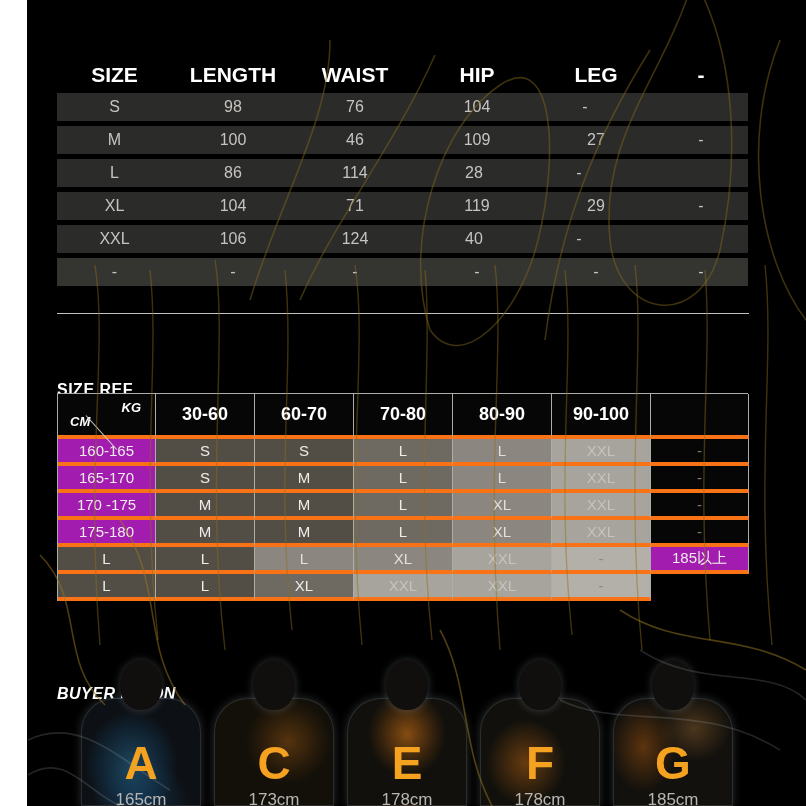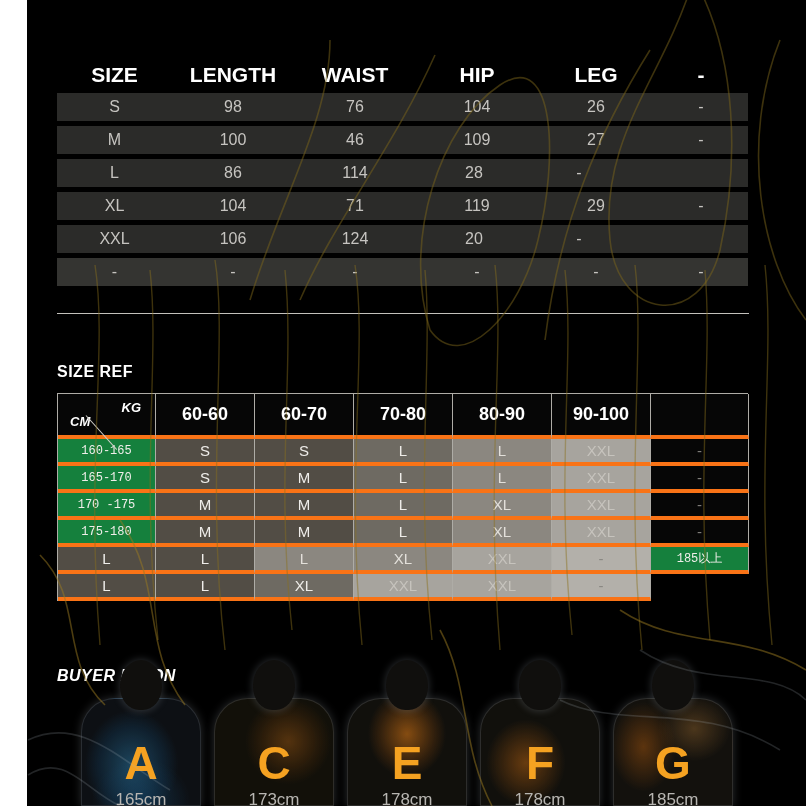--- a/index.html
+++ b/index.html
@@ -12,32 +12,32 @@
   .size-table{position:absolute;left:57px;top:60px;width:691px;z-index:4;}
   .st-header{display:flex;height:30px;line-height:30px;font-weight:bold;font-size:21px;color:#fff;margin-bottom:3px;}
   .st-row{display:flex;height:28px;line-height:28px;font-size:16px;color:#c6c4c0;background:#2b2b29;margin-bottom:5px;}
   .st-row.last{background:#343431;}
   .st-cell{text-align:center;}
   .c0{width:115px}.c1{width:122px}.c2{width:122px}.c3{width:122px}.c4{width:116px}.c5{width:94px}
 
   .divider-line{position:absolute;left:57px;top:313px;width:692px;height:1px;background:#d8d6d0;opacity:.9;z-index:4;}
 
   
-  .section-title{position:absolute;left:57px;color:#fff;font-weight:bold;font-size:16px;letter-spacing:.5px;z-index:4;}
+  .section-title{position:absolute;left:57px;color:#fff;font-weight:bold;font-size:16px;letter-spacing:.5px;z-index:4;margin-top:18px;}
   .ref-title{top:363px;}
   .fit-title{top:667px;font-style:italic;}
 
   .ref-table{position:absolute;left:57px;top:393px;width:691px;z-index:4;
     display:grid;grid-template-columns:98px 99px 99px 99px 99px 99px 98px;
     grid-template-rows:45px repeat(6,27px);
     border-left:1px solid #aeaca6;border-top:1px solid #aeaca6;box-sizing:border-box;}
   .ref-cell{border-right:1px solid #aeaca6;border-bottom:4px solid #f97316;
     display:flex;align-items:center;justify-content:center;font-size:15px;box-sizing:border-box;}
   .ref-head{background:#060606;color:#fff;font-weight:bold;font-size:18px;}
-  .ref-label{background:#15803d;color:#f0eeea;font-size:12px;font-family:Liberation Mono, monospace;}
+  .ref-label{background:#a21caf;color:#f0eeea;font-size:15px;}
   .tone-0{background:#060606;color:#7e7c78;}
   .tone-1{background:#524d45;color:#efedea;}
   .tone-2{background:#6e6a62;color:#eeece8;}
   .tone-3{background:#8b8780;color:#e3e0da;}
   .tone-4{background:#a7a49e;color:#c6c3bd;}
   .tone-5{background:#b3b0aa;color:#8a8883;}
   .corner{position:relative;background:#060606;color:#fff;}
   .corner .kg{position:absolute;top:6px;right:14px;font-style:italic;font-weight:bold;font-size:13px;}
   .corner .cm{position:absolute;bottom:6px;left:12px;font-style:italic;font-weight:bold;font-size:13px;}
   .corner .diag{position:absolute;left:28px;top:21px;width:46px;height:1px;background:#cfcdc7;transform:rotate(48deg);transform-origin:left center;}
@@ -111,21 +111,20 @@
         <div class="st-cell c3">HIP</div>
         <div class="st-cell c4">LEG</div>
         <div class="st-cell c5">-</div>
       </div>
     <div id="st-body">
         <div class="st-row">
           <div class="st-cell c0">S</div>
           <div class="st-cell c1">98</div>
           <div class="st-cell c2">76</div>
           <div class="st-cell c3">104</div>
-          <div class="st-cell c4">26</div>
           <div class="st-cell c5">-</div>
         </div>
         <div class="st-row">
           <div class="st-cell c0">M</div>
           <div class="st-cell c1">100</div>
           <div class="st-cell c2">46</div>
           <div class="st-cell c3">109</div>
           <div class="st-cell c4">27</div>
           <div class="st-cell c5">-</div>
         </div>
@@ -141,21 +140,21 @@
           <div class="st-cell c1">104</div>
           <div class="st-cell c2">71</div>
           <div class="st-cell c3">119</div>
           <div class="st-cell c4">29</div>
           <div class="st-cell c5">-</div>
         </div>
         <div class="st-row">
           <div class="st-cell c0">XXL</div>
           <div class="st-cell c1">106</div>
           <div class="st-cell c3">124</div>
-          <div class="st-cell c4">20</div>
+          <div class="st-cell c4">40</div>
           <div class="st-cell c5">-</div>
         </div>
         <div class="st-row last">
           <div class="st-cell c0">-</div>
           <div class="st-cell c1">-</div>
           <div class="st-cell c2">-</div>
           <div class="st-cell c3">-</div>
           <div class="st-cell c4">-</div>
           <div class="st-cell c5">-</div>
         </div>
@@ -165,21 +164,21 @@
   <div class="divider-line"></div>
 
   <div class="section-title ref-title">SIZE REF</div>
 
   <div class="ref-table" id="ref-table">
       <div class="ref-cell corner">
         <span class="kg">KG</span>
         <span class="cm">CM</span>
         <span class="diag"></span>
       </div>
-      <div class="ref-cell ref-head">60-60</div>
+      <div class="ref-cell ref-head">30-60</div>
       <div class="ref-cell ref-head">60-70</div>
       <div class="ref-cell ref-head">70-80</div>
       <div class="ref-cell ref-head">80-90</div>
       <div class="ref-cell ref-head">90-100</div>
       <div class="ref-cell ref-head"></div>
       <div class="ref-cell ref-label">160-165</div>
       <div class="ref-cell tone-1">S</div>
       <div class="ref-cell tone-1">S</div>
       <div class="ref-cell tone-2">L</div>
       <div class="ref-cell tone-3">L</div>

